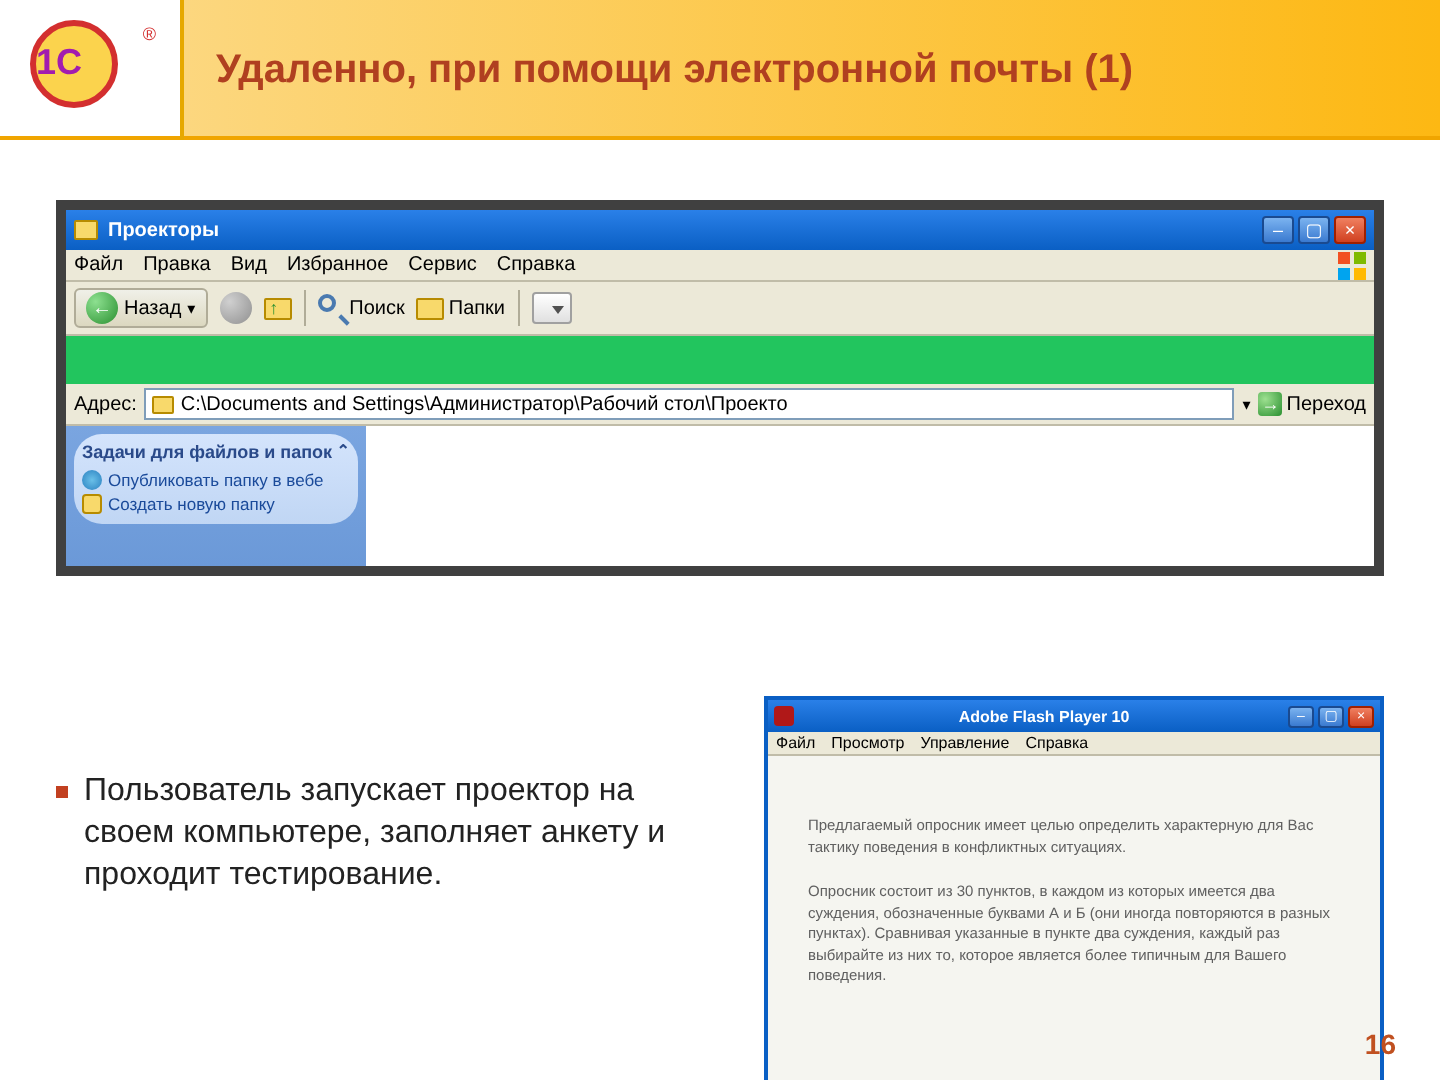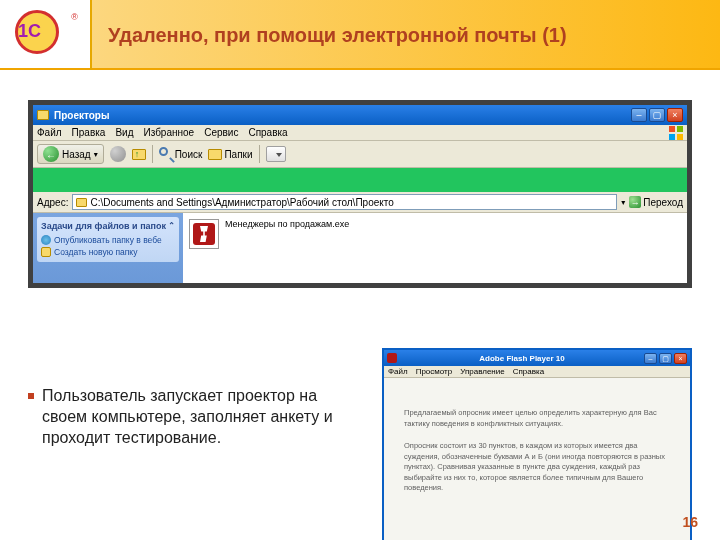--- a/index.html
+++ b/index.html
@@ -185,21 +185,21 @@
   .go-btn { display:flex; align-items:center; gap:2px; }
   .go-arrow { width:12px; height:12px; background:radial-gradient(circle at 30% 30%, #9de090, #2a9030); border-radius:2px; color:#fff; font-size:9px; text-align:center; line-height:12px; }
   .explorer-body { display:flex; height:70px; background:#fff; }
   .tasks-panel {
     width: 150px;
     background: linear-gradient(to bottom, #7aa5e0 0%, #6b99d8 100%);
     padding: 4px;
   }
   .tasks-box {
     background: linear-gradient(to bottom, #d4e4fc, #c0d6f4);
-    border-radius: 3px;
+    border-radius: 14px;
     padding: 4px;
   }
   .tasks-title {
     font-weight: bold;
     color: #2a4a8a;
     font-size: 9px;
     display:flex;
     justify-content:space-between;
     margin-bottom: 3px;
   }
@@ -388,26 +388,20 @@
             <div class="task-link">
               <div class="i" style="background:radial-gradient(circle,#6ac0e8,#2a80c0);border-radius:50%;"></div>
               <span>Опубликовать папку в вебе</span>
             </div>
             <div class="task-link">
               <div class="i" style="background:#f8d96b;border:1px solid #b78b00;"></div>
               <span>Создать новую папку</span>
             </div>
           </div>
         </div>
-        <div class="file-area">
-          <div class="flash-icon">
-            <div class="flash-f"></div>
-          </div>
-          <div class="file-name">Менеджеры по продажам.exe</div>
-        </div>
       </div>
     </div>
   </div>
 
   <div class="row row2">
     <div class="bullet-text">Пользователь запускает проектор на своем компьютере, заполняет анкету и проходит тестирование.</div>
 
     <div class="flash-window">
       <div class="flash-titlebar">
         <div class="flash-ico"></div>

